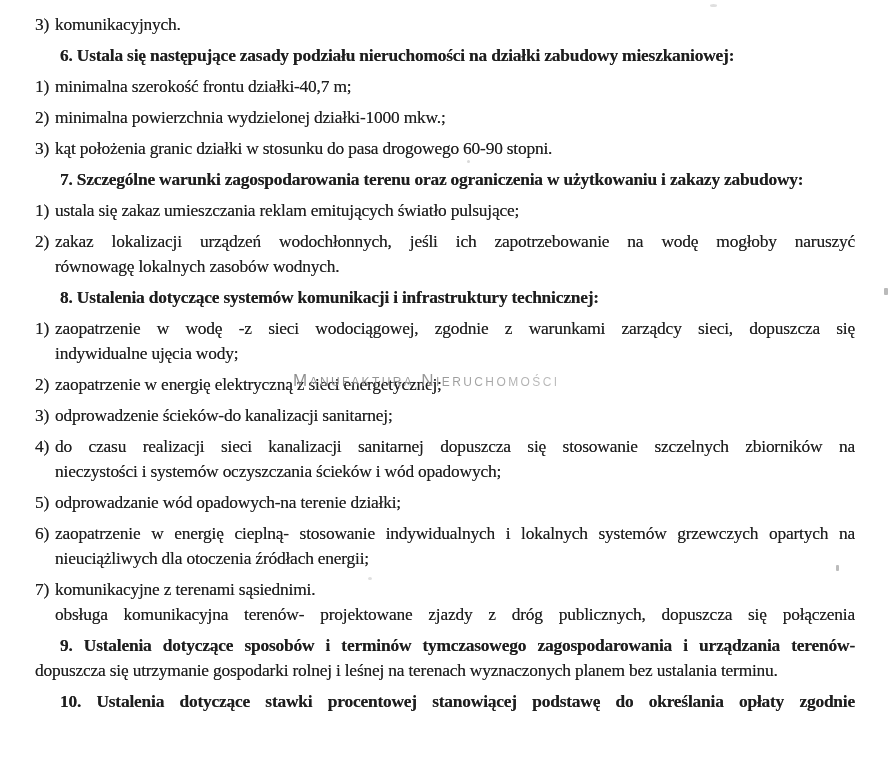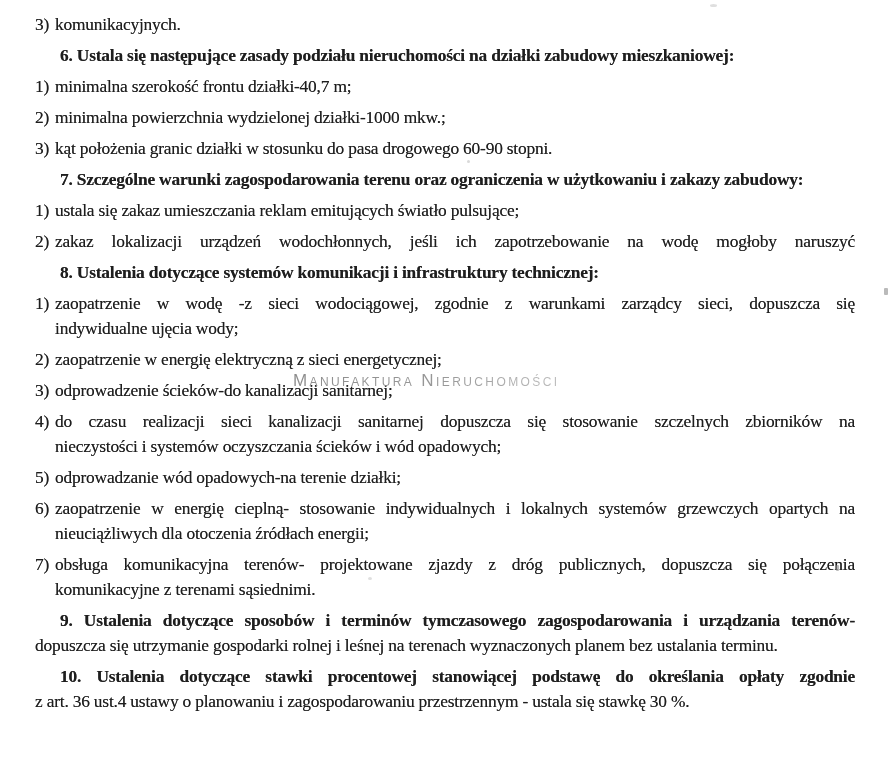--- a/index.html
+++ b/index.html
@@ -104,20 +104,21 @@
     <span class="num">1)</span>
     <div class="content">
       <div class="ln">ustala się zakaz umieszczania reklam emitujących światło pulsujące;</div>
     </div>
   </div>
 
   <div class="block item">
     <span class="num">2)</span>
     <div class="content">
       <div class="ln jl">zakaz lokalizacji urządzeń wodochłonnych, jeśli ich zapotrzebowanie na wodę mogłoby naruszyć</div>
+      <div class="ln">równowagę lokalnych zasobów wodnych.</div>
     </div>
   </div>
 
   <div class="block para">
     <div class="ln first">8. Ustalenia dotyczące systemów komunikacji i infrastruktury technicznej:</div>
   </div>
 
   <div class="block item">
     <span class="num">1)</span>
     <div class="content">
@@ -159,33 +160,32 @@
     <span class="num">6)</span>
     <div class="content">
       <div class="ln jl">zaopatrzenie w energię cieplną- stosowanie indywidualnych i lokalnych systemów grzewczych opartych na</div>
       <div class="ln">nieuciążliwych dla otoczenia źródłach energii;</div>
     </div>
   </div>
 
   <div class="block item">
     <span class="num">7)</span>
     <div class="content">
+      <div class="ln">komunikacyjne z terenami sąsiednimi.</div>
       <div class="ln jl">obsługa komunikacyjna terenów- projektowane zjazdy z dróg publicznych, dopuszcza się połączenia</div>
-      <div class="ln">komunikacyjne z terenami sąsiednimi.</div>
     </div>
   </div>
 
   <div class="block para">
     <div class="ln first jl">9. Ustalenia dotyczące sposobów i terminów tymczasowego zagospodarowania i urządzania terenów-</div>
     <div class="ln">dopuszcza się utrzymanie gospodarki rolnej i leśnej na terenach wyznaczonych planem bez ustalania terminu.</div>
   </div>
 
   <div class="block para">
     <div class="ln first jl">10. Ustalenia dotyczące stawki procentowej stanowiącej podstawę do określania opłaty zgodnie</div>
-    <div class="ln">z art. 36 ust.4 ustawy o planowaniu i zagospodarowaniu przestrzennym - ustala się stawkę 30 %.</div>
   </div>
 
   <div class="watermark">Manufaktura Nieruchomości</div>
 
   <div class="speck s1"></div>
   <div class="speck s2"></div>
   <div class="speck s3"></div>
   <div class="speck s4"></div>
   <div class="speck s5"></div>
 

